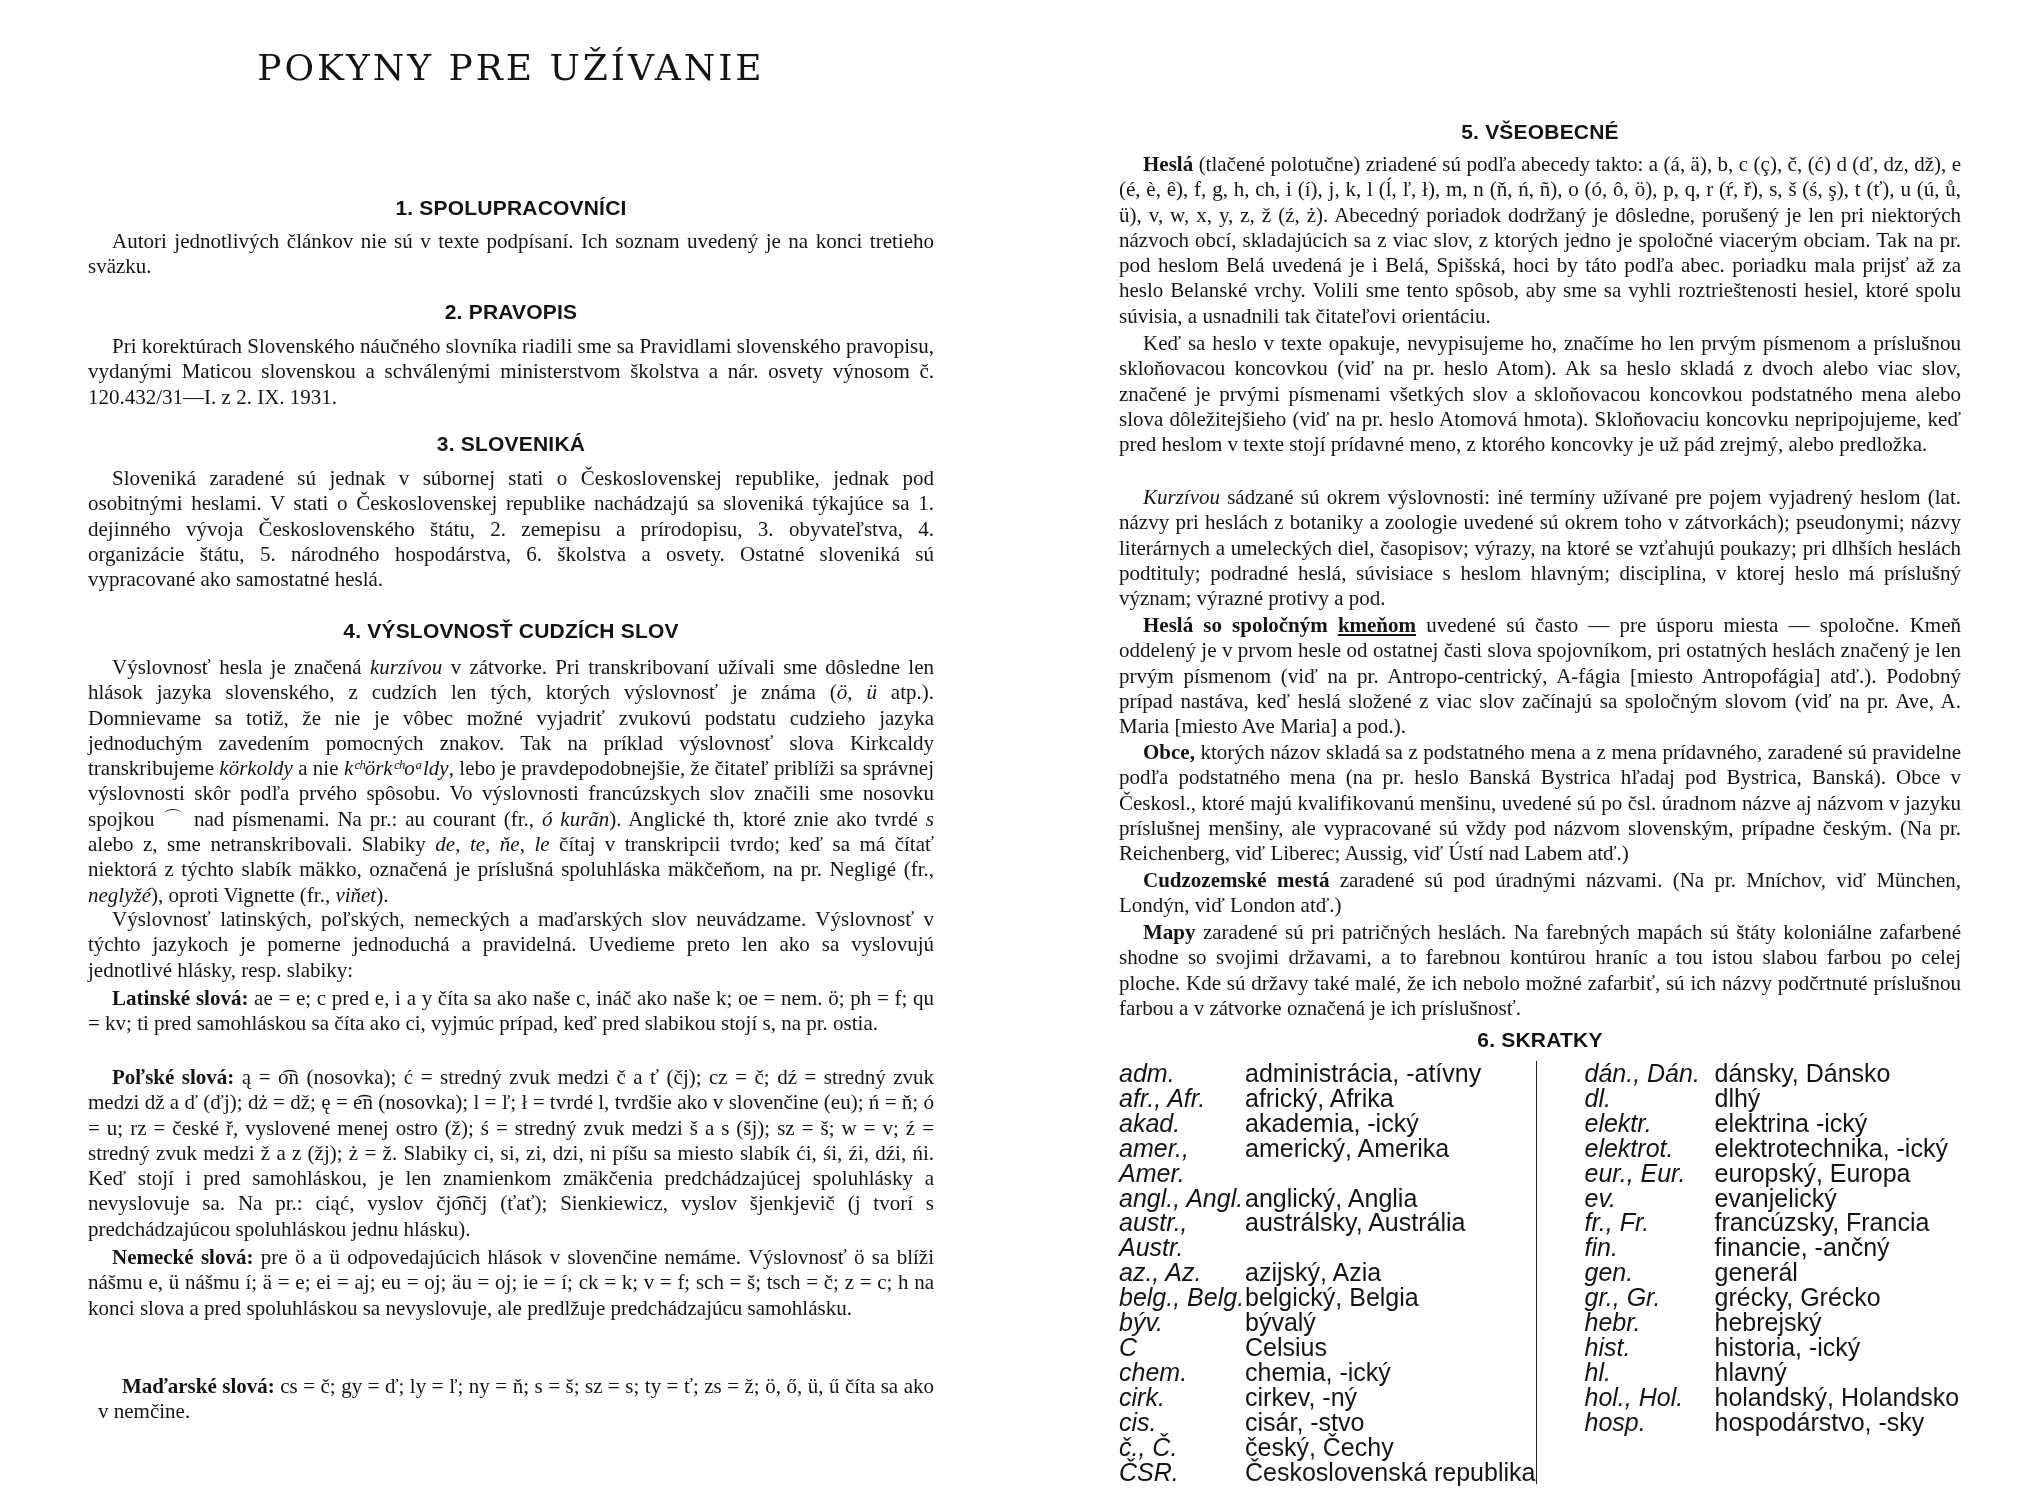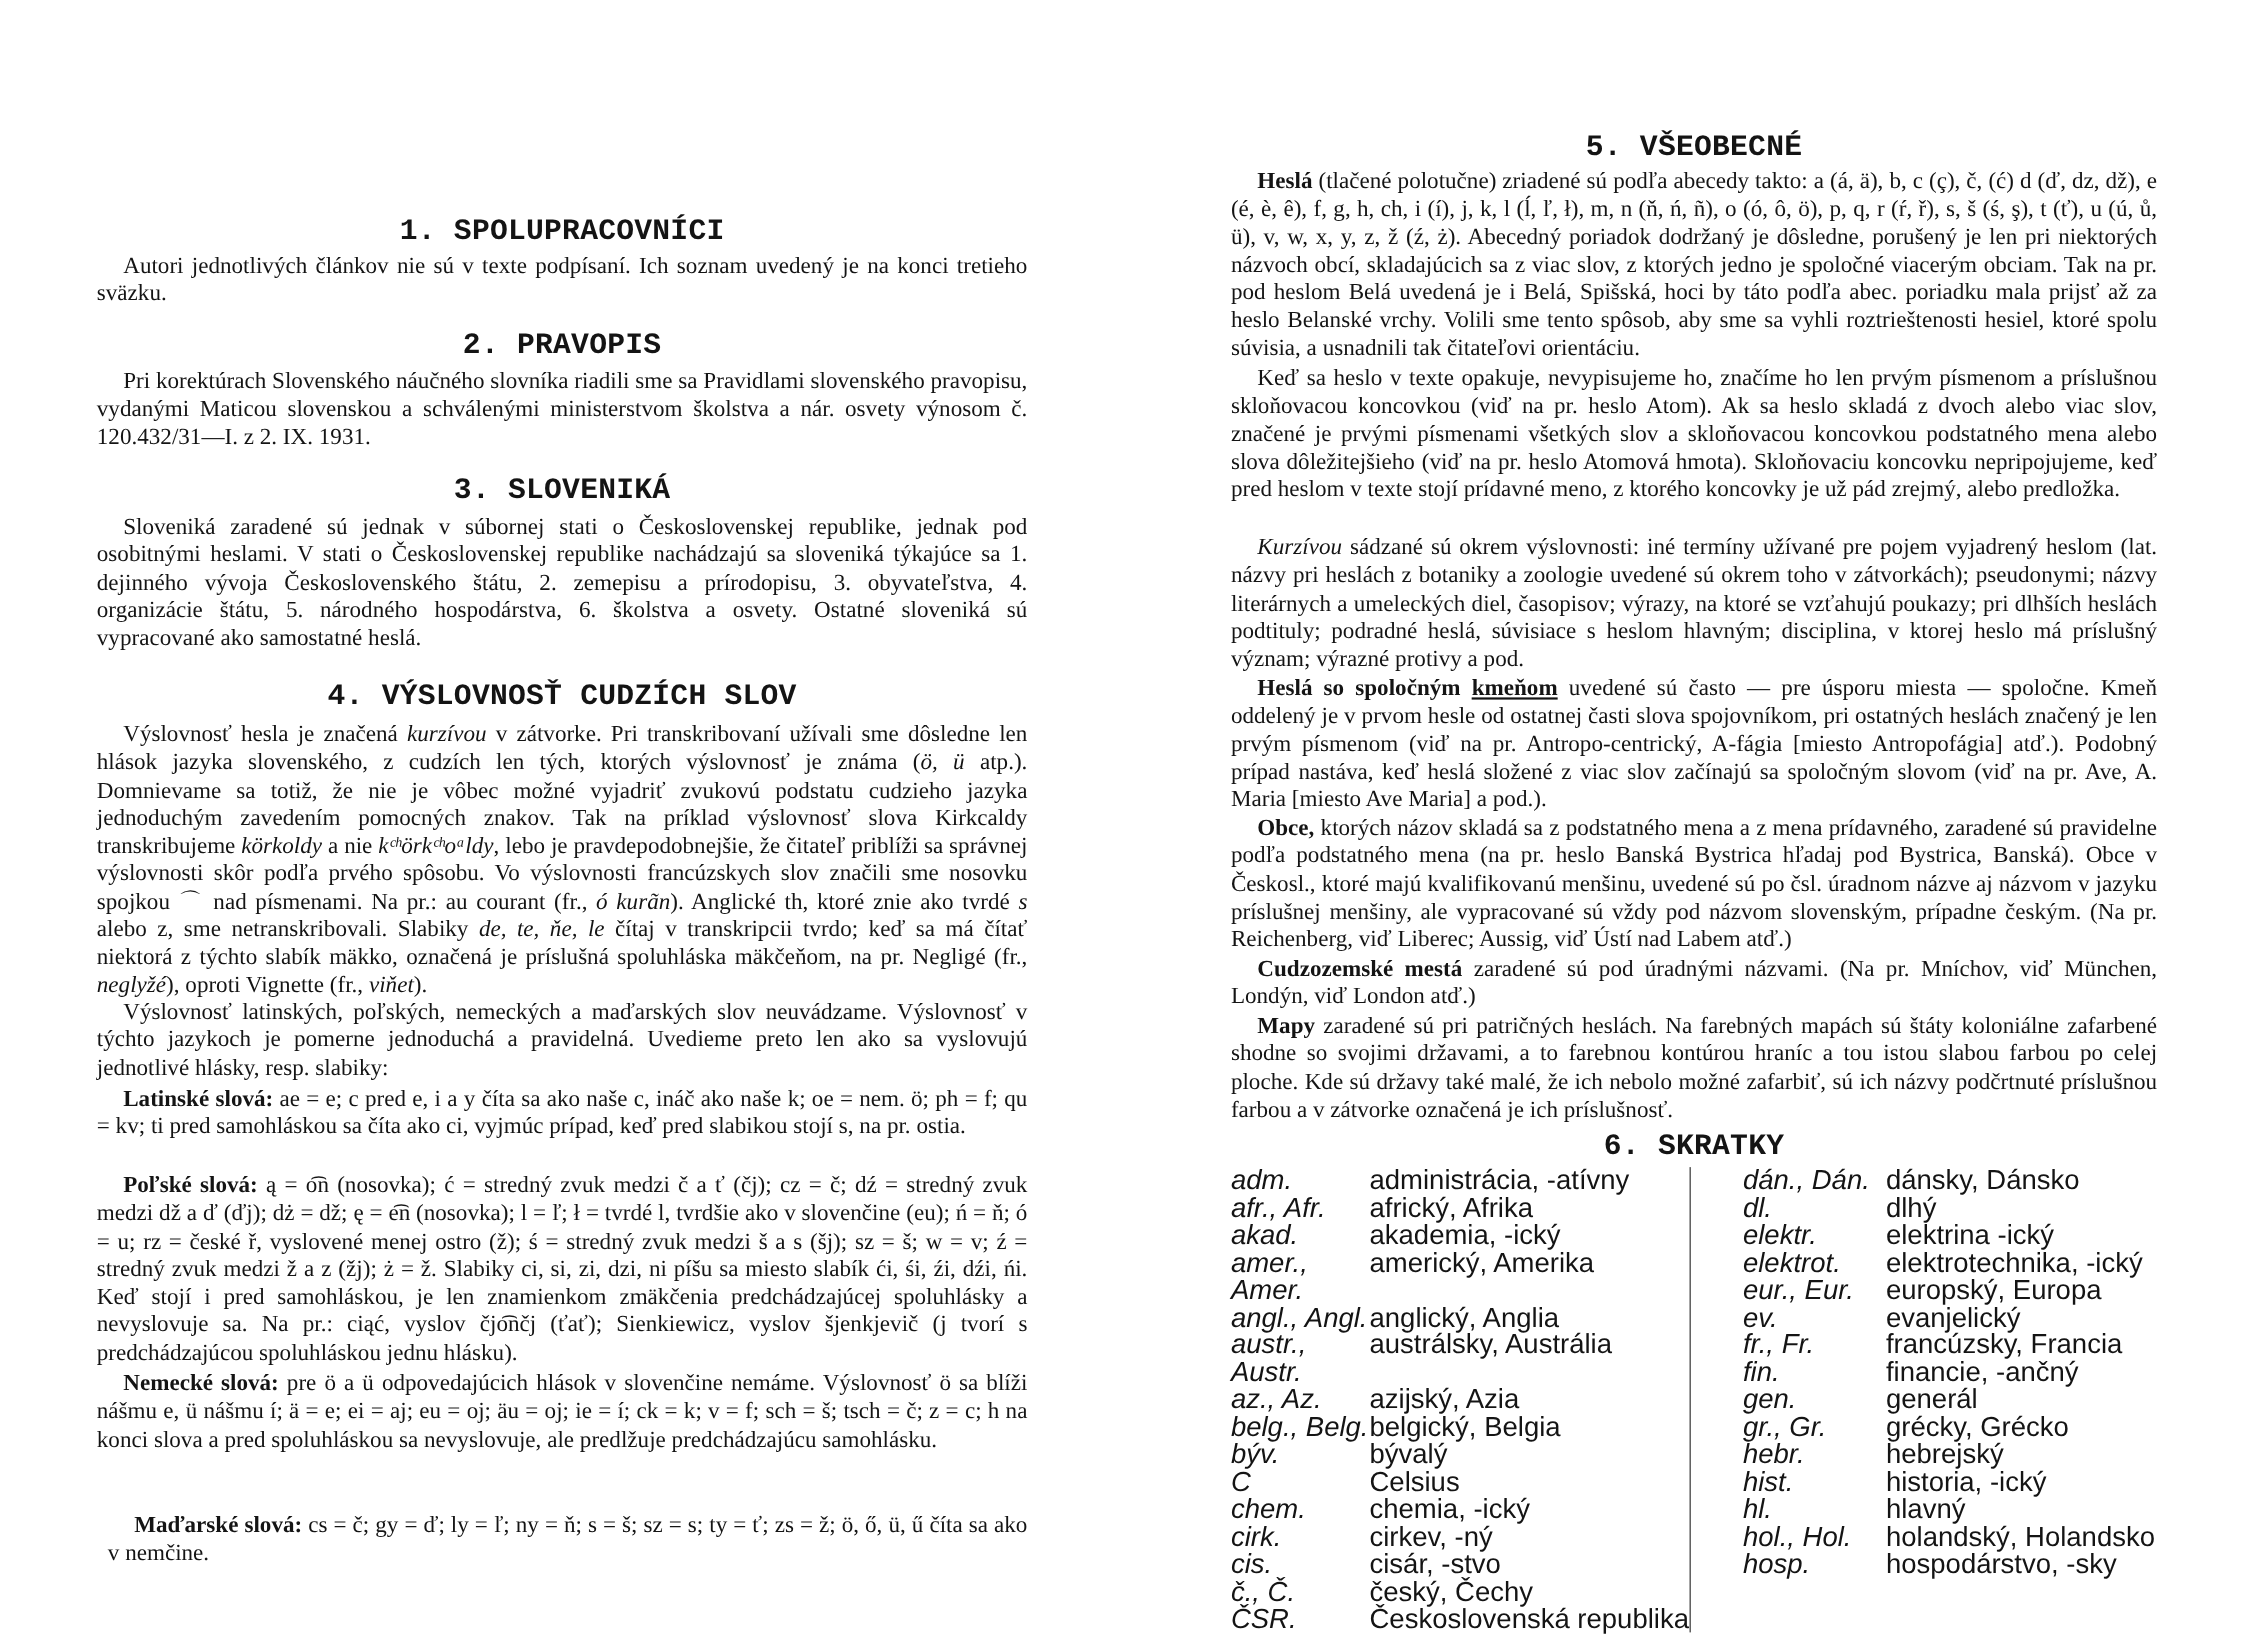--- a/index.html
+++ b/index.html
@@ -12,23 +12,23 @@
   .col-left { left: 88px; width: 846px; }
   .col-right { left: 1119px; width: 842px; }
   .title {
     position: absolute; left: 0; width: 846px; text-align: center;
     font-family: "DejaVu Serif", serif; font-weight: normal;
     font-size: 36px; letter-spacing: 3px; line-height: 48px; margin: 0;
   }
   .title .l1 { display: block; }
   .title .l2 { display: block; }
   h2 {
-    margin: 0; text-align: center; font-size: 27px; font-weight: bold;
+    margin: 0; text-align: center; font-size: 21px; font-weight: bold;
     letter-spacing: 0.2px;
-    font-family: Liberation Mono, monospace;
+    font-family: Liberation Sans, sans-serif;
     position: absolute; left: 0; right: 0;
   }
   .para {
     position: absolute; left: 0; right: 0; margin: 0;
     font-size: 21px; line-height: 25.3px; text-align: justify;
     text-indent: 24px; hyphens: manual;
   }
   .para b { font-weight: bold; }
   .para i { font-style: italic; }
   .abbr-table {
@@ -42,20 +42,21 @@
   .abbr-row { display: flex; }
   .abbr-key { font-style: italic; width: 126px; flex: none; }
   .abbr-col.second .abbr-key { width: 130px; margin-left: 40px; }
   .abbr-val { flex: 1; }
 </style>
 </head>
 <body>
 
 <div class="col col-left">
   <h1 class="title" style="top:44px;">
+    <span class="l1">POKYNY PRE UŽÍVANIE</span>
   </h1>
 
   <h2 style="top:196px;">1. SPOLUPRACOVNÍCI</h2>
   <p class="para" style="top:229px;">Autori jednotlivých článkov nie sú v texte podpísaní. Ich soznam uvedený je na konci tretieho sväzku.</p>
 
   <h2 style="top:300px;">2. PRAVOPIS</h2>
   <p class="para" style="top:334px;">Pri korektúrach Slovenského náučného slovníka riadili sme sa Pravidlami slovenského pravopisu, vydanými Maticou slovenskou a schválenými ministerstvom školstva a nár. osvety výnosom č. 120.432/31—I. z 2. IX. 1931.</p>
 
   <h2 style="top:432px;">3. SLOVENIKÁ</h2>
   <p class="para" style="top:466px;">Sloveniká zaradené sú jednak v súbornej stati o Československej republike, jednak pod osobitnými heslami. V stati o Československej republike nachádzajú sa sloveniká týkajúce sa 1. dejinného vývoja Československého štátu, 2. zemepisu a prírodopisu, 3. obyvateľstva, 4. organizácie štátu, 5. národného hospodárstva, 6. školstva a osvety. Ostatné sloveniká sú vypracované ako samostatné heslá.</p>

